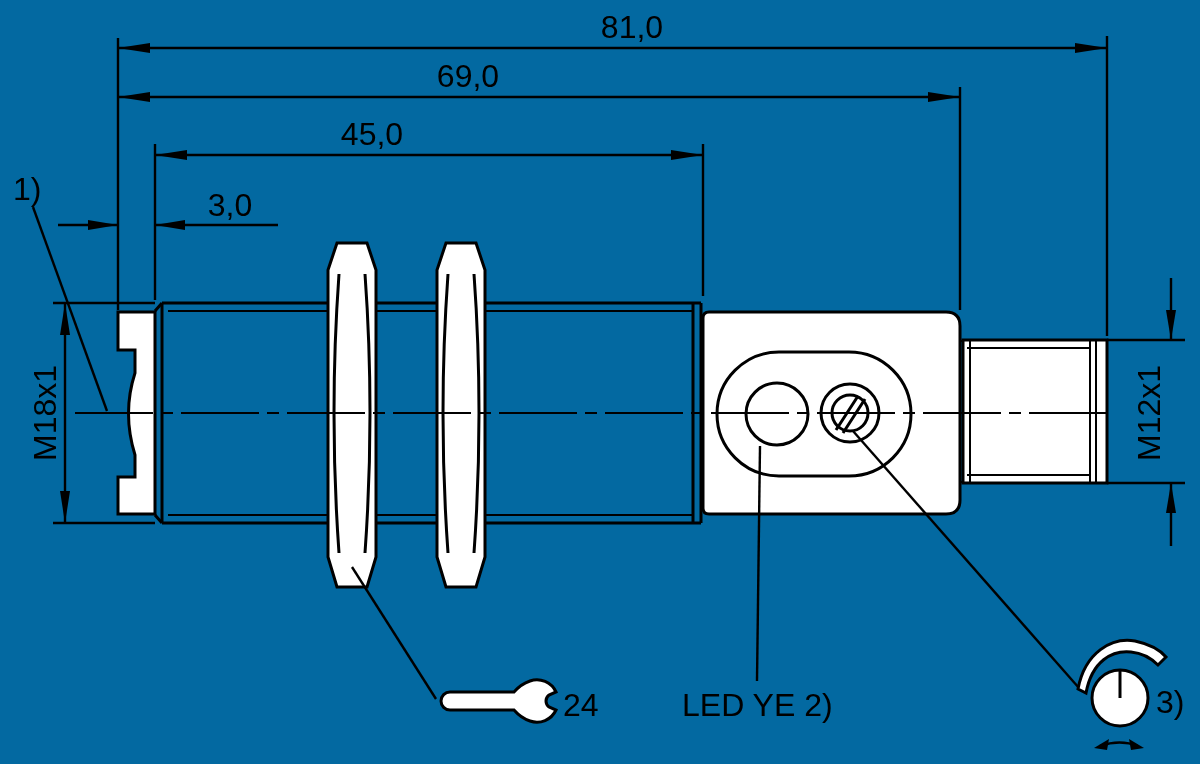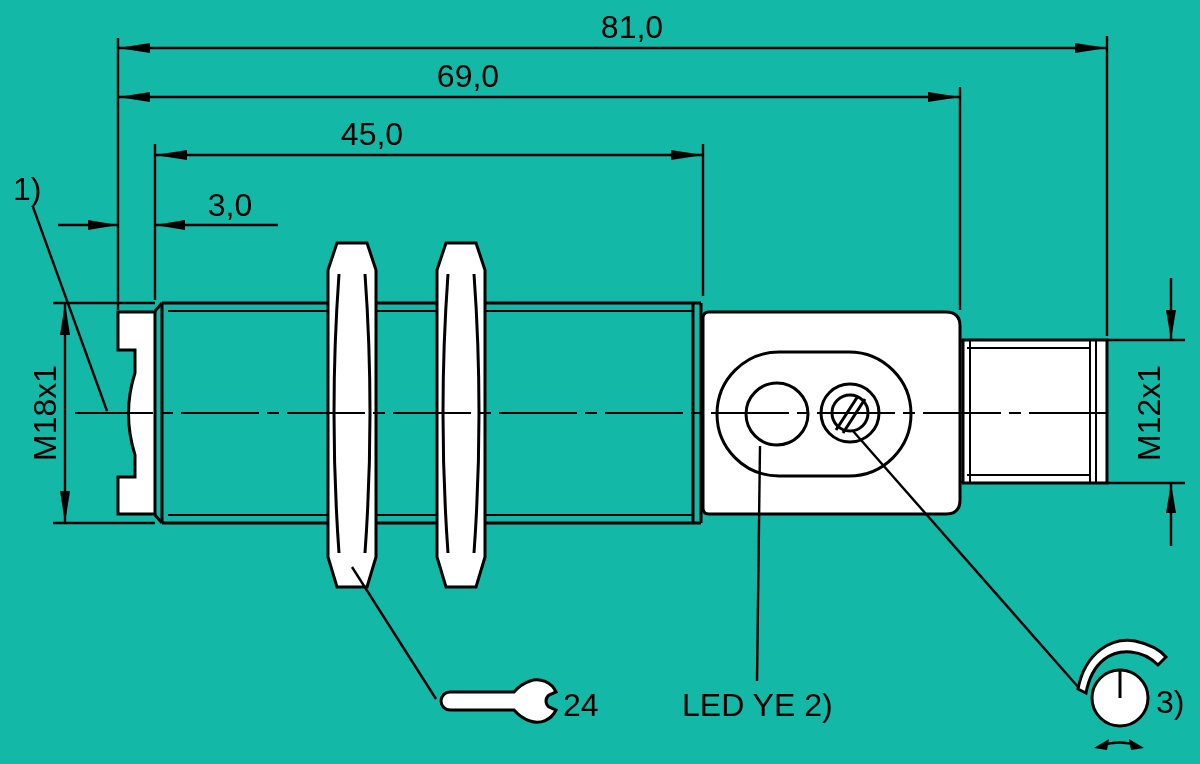--- a/index.html
+++ b/index.html
@@ -1,21 +1,21 @@
 <!DOCTYPE html>
 <html><head>
 <meta charset="utf-8">
 <title>Technical Drawing</title>
 <style>
   html,body{
     margin:0;padding:0;background:#ffffff;
     font-family:"Liberation Sans", sans-serif;
   }
   .stage{
-    position:relative;width:1200px;height:764px;background:#14b8a6;overflow:hidden;
+    position:relative;width:1200px;height:764px;background:#0369a1;overflow:hidden;
   }
   svg{display:block}
   
   .ol{fill:none;stroke:#000;stroke-width:3;stroke-linejoin:miter;stroke-linecap:butt}
   .olw{fill:#fff;stroke:#000;stroke-width:3;stroke-linejoin:miter}
   .dim{fill:none;stroke:#000;stroke-width:2.4;stroke-linecap:butt}
   .cl{fill:none;stroke:#000;stroke-width:2}
   .arr{fill:#000;stroke:none}
   .lbl{font-family:"Liberation Sans", sans-serif;font-size:32px;fill:#000}
 </style>

